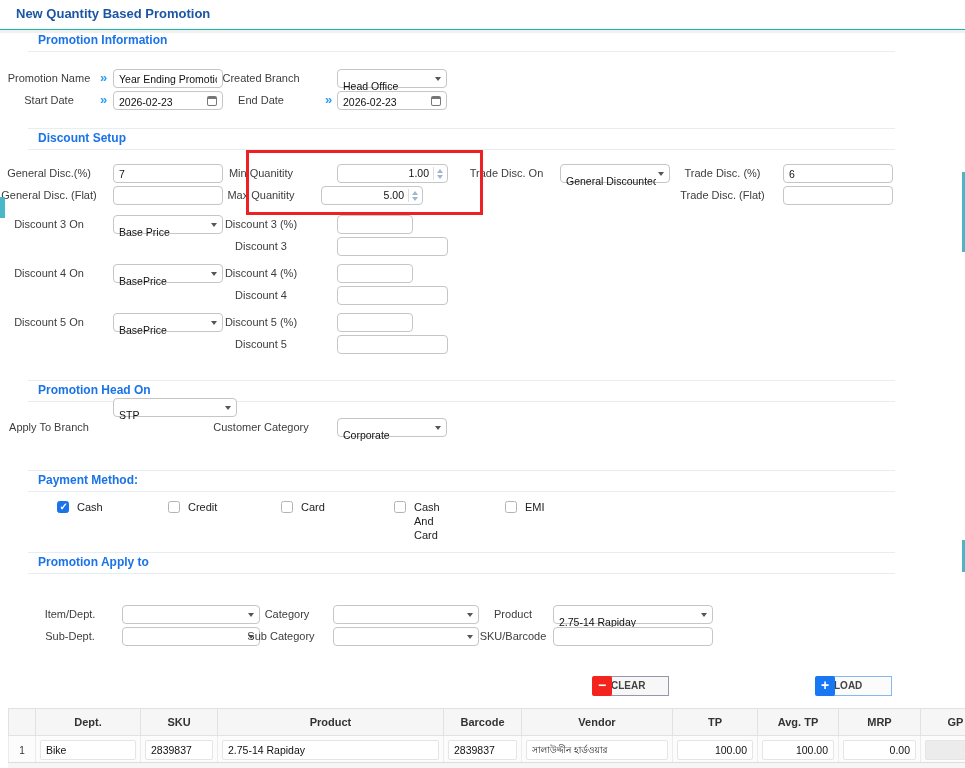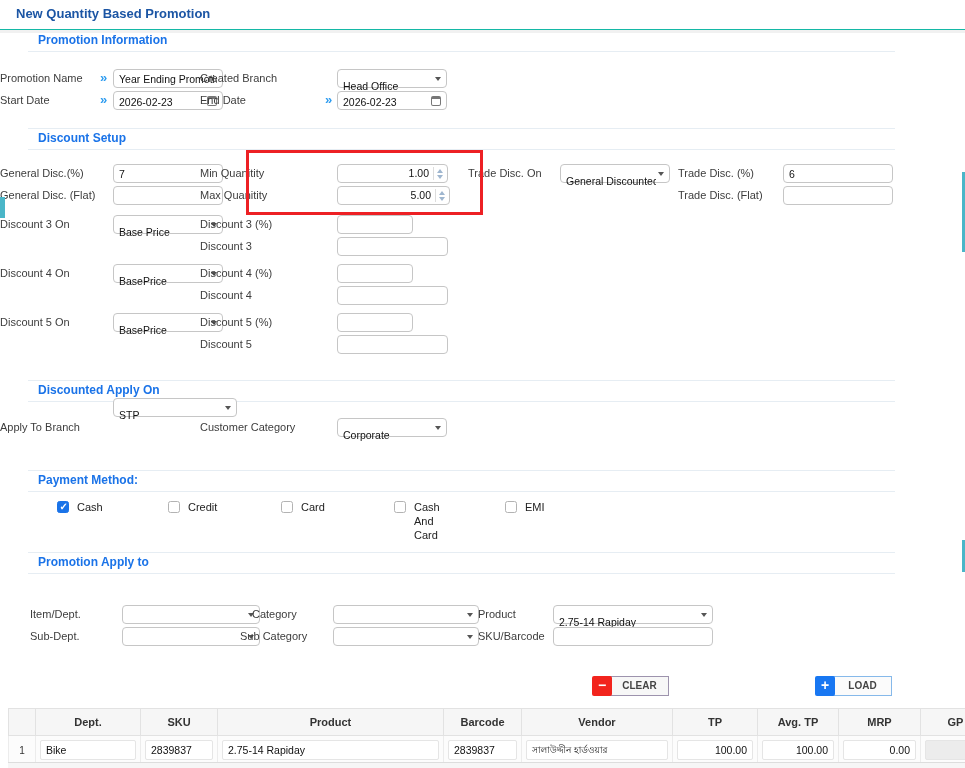--- a/index.html
+++ b/index.html
@@ -14,21 +14,21 @@
   .promo-btn { padding:0 14px; font-size:11px; font-weight:600; color:#2a6fc9; line-height:20px; background:#fff; border:none; cursor:pointer; font-family:inherit; }
   .star-btn { width:44px; border:none; border-left:1px solid #d7d7d7; background:#fff; text-align:center; line-height:20px; cursor:pointer; }
   .star { color:#c9c9c9; font-size:14px; }
   .band { position:absolute; left:0; top:30px; width:965px; height:3px; background:#f1f1f1; }
 
   
   .sec-title { position:absolute; left:38px; font-size:12px; font-weight:700; color:#1a73e8; height:17px; line-height:17px; }
   .rule { position:absolute; left:28px; width:867px; height:1px; background:#e6edf3; }
 
   
-  .lbl { position:absolute; height:19px; line-height:19px; font-size:11px; color:#3d3d3d; text-align:left; white-space:nowrap; }
+  .lbl { position:absolute; height:19px; line-height:19px; font-size:11px; color:#3d3d3d; text-align:center; white-space:nowrap; }
   .req { position:absolute; height:19px; line-height:17px; font-size:13px; color:#2d9cf0; font-weight:700; }
   .req::before { content:"\00BB"; }
   .inp { position:absolute; height:19px; border:1px solid #c6c6c6; border-radius:4px; background:#fff; font-family:inherit; font-size:10.5px; color:#111; padding:0 5px; outline:none; }
   .sel { position:absolute; height:19px; border:1px solid #c6c6c6; border-radius:4px; background:#fff; display:flex; align-items:center; padding:15px 13px 0 5px; cursor:pointer; }
   .sel-val { font-size:10.5px; color:#111; white-space:nowrap; overflow:hidden; }
   .caret { position:absolute; right:5px; top:7px; width:0; height:0; border-left:3.5px solid transparent; border-right:3.5px solid transparent; border-top:4.5px solid #555; }
   .datebox { position:absolute; height:19px; border:1px solid #c6c6c6; border-radius:4px; background:#fff; padding:0 18px 12px 5px; }
   .date-val { font-size:10.5px; line-height:17px; color:#111; white-space:nowrap; }
   .cal { position:absolute; right:5px; top:4px; width:10px; height:10px; border:1px solid #777; border-top:3px solid #777; border-radius:2px; cursor:pointer; }
   .numbox { position:absolute; height:19px; border:1px solid #c6c6c6; border-radius:4px; background:#fff; }
@@ -44,21 +44,21 @@
   .chk-box.checked { background:#1a73e8; border-color:#1a73e8; }
   .chk-box.checked::after { content:"\2713"; position:absolute; left:1.5px; top:-1px; color:#fff; font-size:10px; font-weight:700; }
   .chk-lbl { margin-left:8px; font-size:11px; color:#222; line-height:14px; }
   .chk-item.wrap .chk-lbl { width:46px; }
 
   
   .btn-group { position:absolute; display:flex; cursor:pointer; }
   .btn-ico { width:20px; height:20px; border-radius:2px; color:#fff; font-weight:700; font-size:14px; line-height:19px; text-align:center; flex:none; z-index:2; }
   .btn-ico.red { background:#f2241d; }
   .btn-ico.blue { background:#1877f2; }
-  .btn-txt { width:59px; height:20px; line-height:18px; text-align:center; font-size:10px; font-weight:700; color:#444; background:#f7f7f7; border:1px solid #9d93ad; margin-left:-2px; }
+  .btn-txt { width:59px; height:20px; line-height:18px; text-align:left; font-size:10px; font-weight:700; color:#444; background:#f7f7f7; border:1px solid #9d93ad; margin-left:-2px; }
   .btn-txt.blue-border { border-color:#86b9ea; background:#fbfbfb; }
 
   
   .red-box { position:absolute; left:246px; top:150px; width:237px; height:65px; border:3px solid #ed2024; pointer-events:none; z-index:5; }
   .teal { position:absolute; background:#4ab6c8; z-index:4; }
 
   
   .grid-wrap { position:absolute; left:8px; top:708px; width:957px; height:54px; overflow:hidden; }
   table.grid { border-collapse:collapse; table-layout:fixed; width:982px; background:#fcfcfc; }
   .grid th { background:#f6f6f6; border:1px solid #e2e2e2; font-size:11px; font-weight:700; color:#333; height:27px; text-align:center; padding:0; }
@@ -123,21 +123,21 @@
   <div class="sel" style="left:560px;top:164px;width:110px">
     <span class="sel-val">General Discounted P</span>
     <span class="caret"></span>
   </div>
   <div class="lbl" style="left:678px;top:164px;width:89px">Trade Disc. (%)</div>
   <input class="inp" style="left: 783px; top: 164px; width: 110px;" value="6">
 
   <div class="lbl" style="left:0;top:186px;width:98px">General Disc. (Flat)</div>
   <input class="inp" style="left: 113px; top: 186px; width: 110px;" value="">
   <div class="lbl" style="left:200px;top:186px;width:122px">Max Quanitity</div>
-  <div class="numbox" style="left:337px;top:186px;width:113px">
+  <div class="numbox" style="left:321px;top:186px;width:102px">
     <span class="num-val">5.00</span>
     <span class="spin">
         <i class="up"></i>
         <i class="dn"></i>
       </span>
   </div>
   <div class="lbl" style="left:678px;top:186px;width:89px">Trade Disc. (Flat)</div>
   <input class="inp" style="left: 783px; top: 186px; width: 110px;" value="">
 
   <div class="red-box"></div>
@@ -166,21 +166,21 @@
   <div class="sel" style="left:113px;top:313px;width:110px">
     <span class="sel-val">BasePrice</span>
     <span class="caret"></span>
   </div>
   <div class="lbl" style="left:200px;top:313px;width:122px">Discount 5 (%)</div>
   <input class="inp" style="left: 337px; top: 313px; width: 76px;" value="">
   <div class="lbl" style="left:200px;top:335px;width:122px">Discount 5</div>
   <input class="inp" style="left: 337px; top: 335px; width: 111px;" value="">
 
   <div class="rule" style="top:380px"></div>
-  <div class="sec-title" style="top:382px">Discounted Apply On</div>
+  <div class="sec-title" style="top:382px">Promotion Head On</div>
   <div class="rule" style="top:401px"></div>
 
   <div class="lbl" style="left:0;top:418px;width:98px">Apply To Branch</div>
   <div class="sel" style="left:113px;top:398px;width:124px">
     <span class="sel-val">STP</span>
     <span class="caret"></span>
   </div>
   <div class="lbl" style="left:200px;top:418px;width:122px">Customer Category</div>
   <div class="sel" style="left:337px;top:418px;width:110px">
     <span class="sel-val">Corporate</span>

